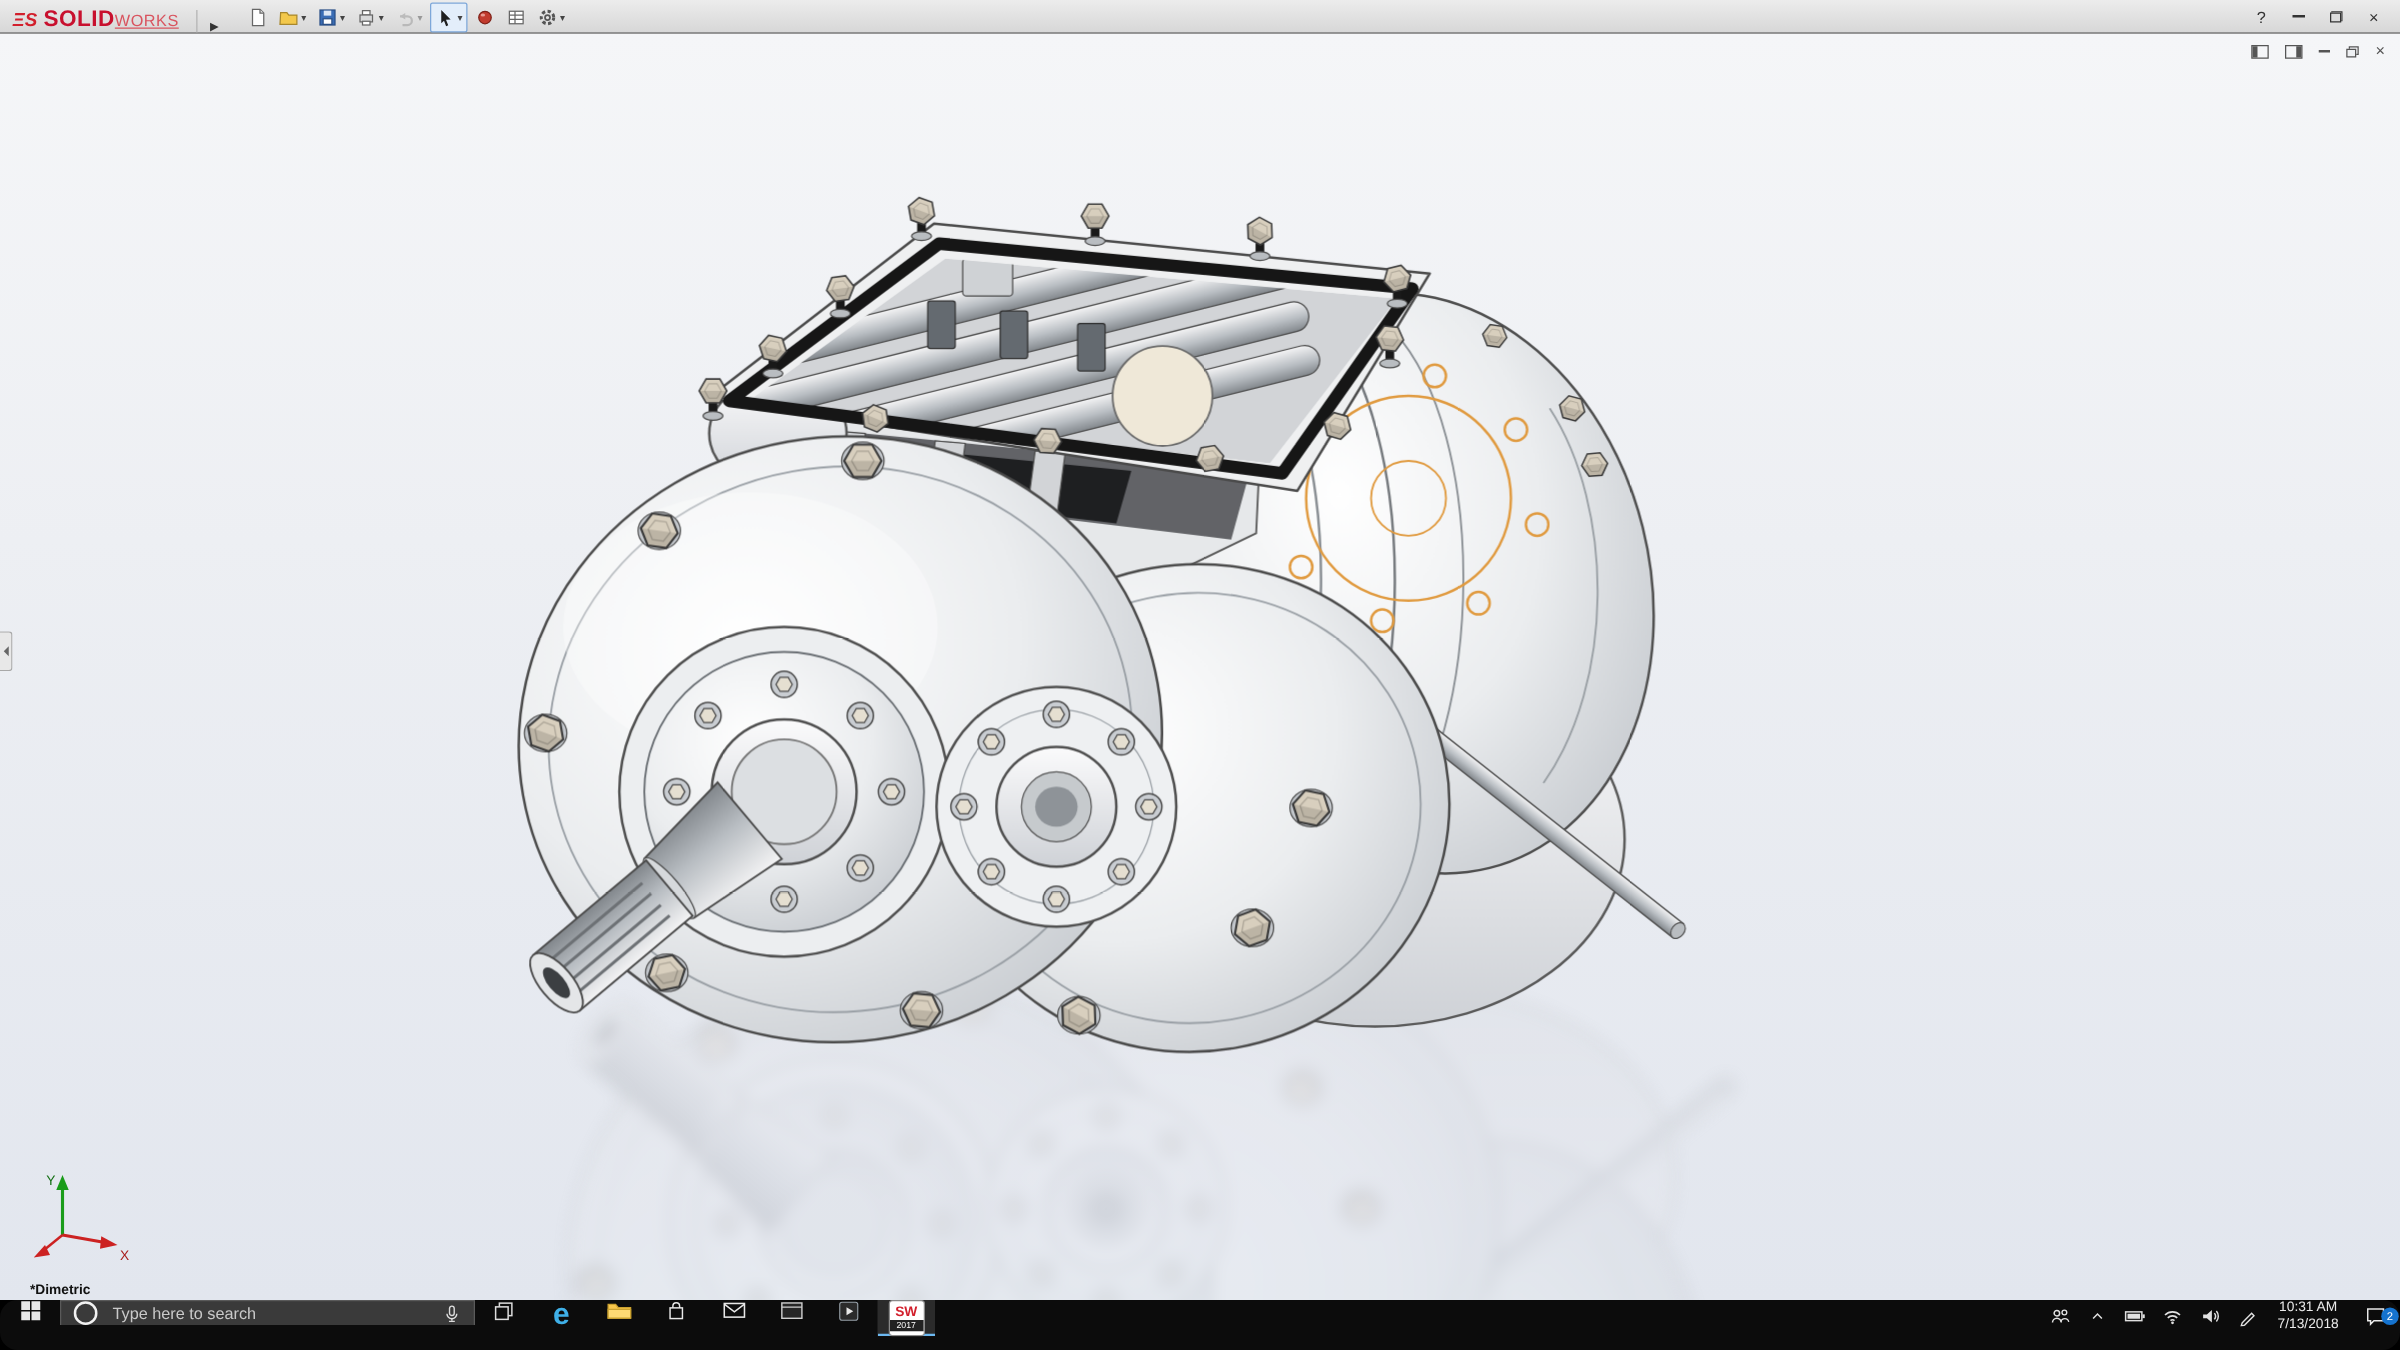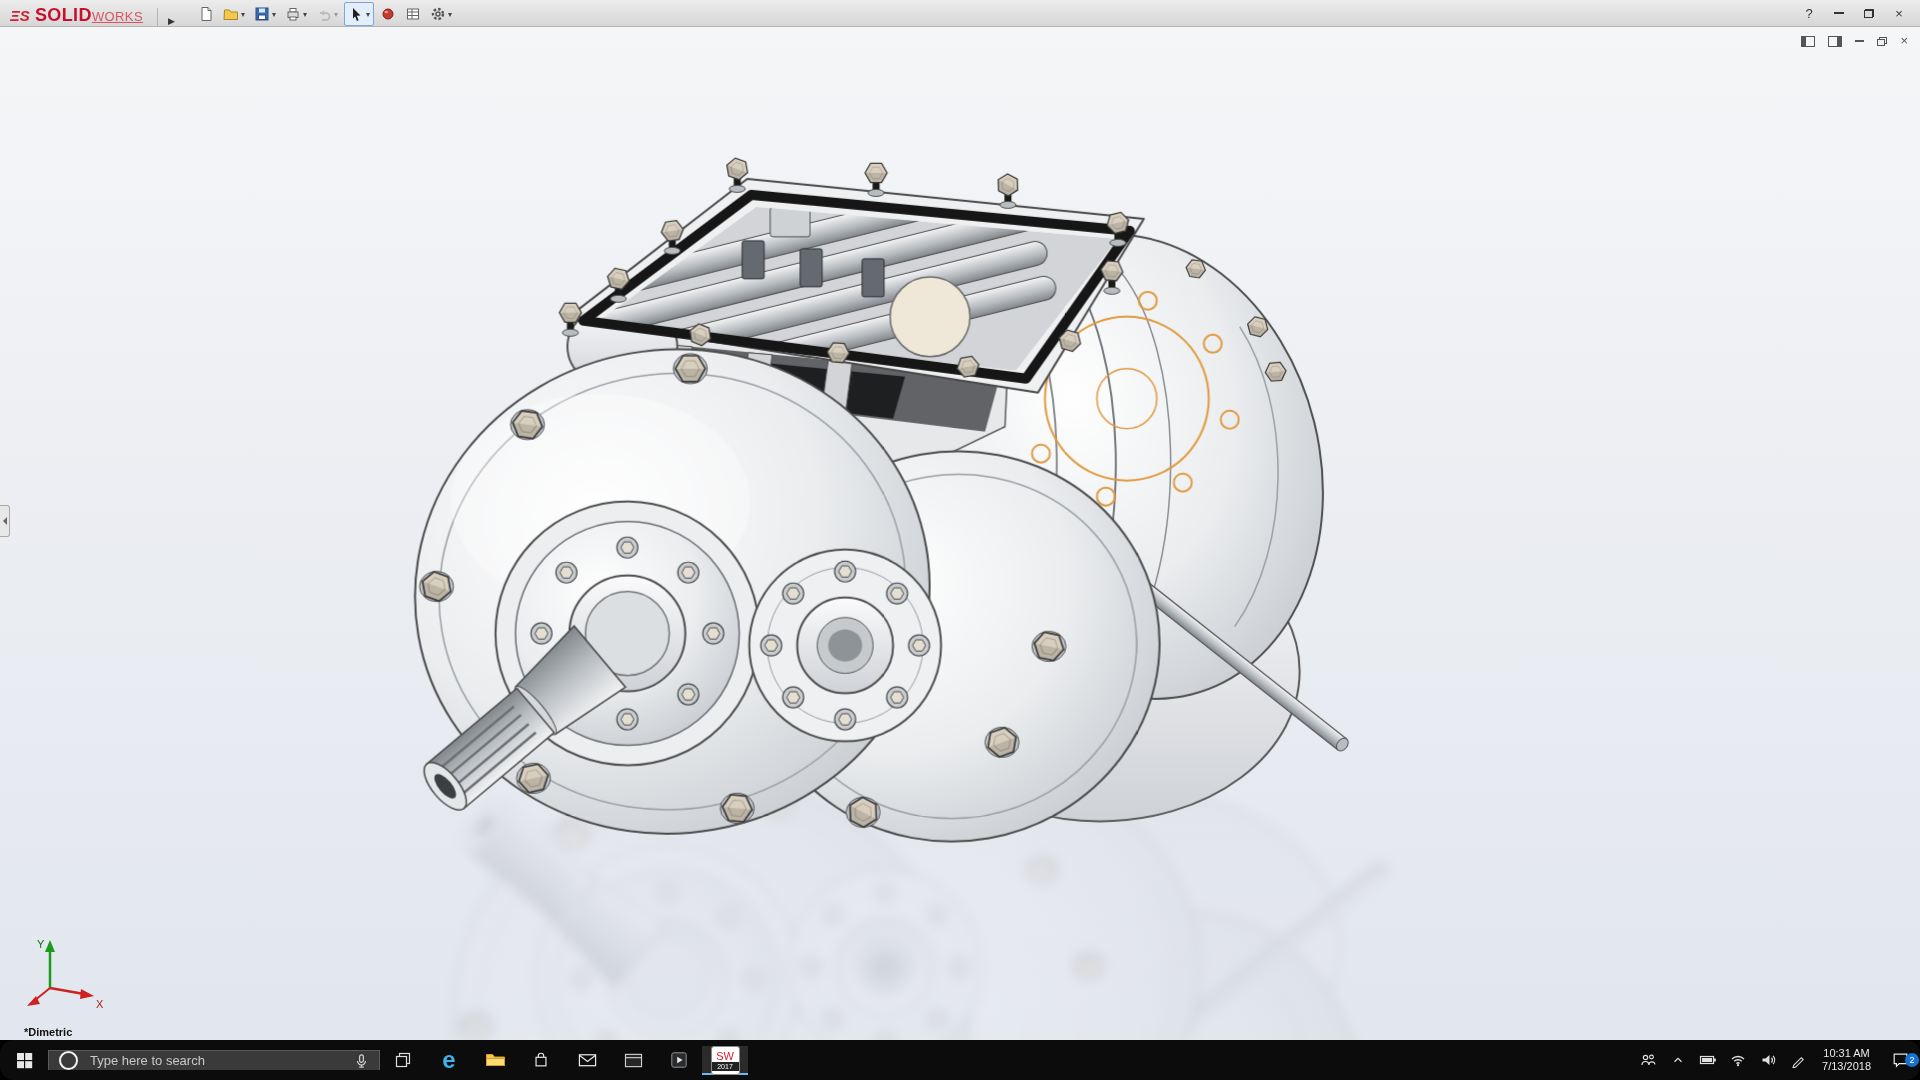--- a/index.html
+++ b/index.html
@@ -50,33 +50,33 @@
   .view-label{position:absolute;left:24px;bottom:2px;font-size:11px;color:#111;z-index:5;font-weight:bold;}
   .triad{position:absolute;left:12px;bottom:22px;z-index:5;}
   .left-tab{position:absolute;left:0;top:478px;width:9px;height:30px;background:#e8e8e8;
     border:1px solid #a8a8a8;border-left:none;border-radius:0 3px 3px 0;z-index:5;
     display:flex;align-items:center;justify-content:center;cursor:pointer;}
   .left-tab i{width:0;height:0;border-top:4px solid transparent;border-bottom:4px solid transparent;
     border-right:4px solid #666;}
 
   
   .taskbar{position:absolute;bottom:0;left:0;right:0;height:40px;background:#0c0c0c;
-    display:flex;align-items:center;z-index:40;border-radius:14px;}
+    display:flex;align-items:flex-start;z-index:40;border-radius:14px;}
   .tb-cell{width:46px;display:flex;align-items:center;justify-content:center;cursor:pointer;position:relative;}
   .tb-cell.start{width:48px;}
   .search-box{width:332px;background:#3a3a3a;border:1px solid #5a5a5a;border-bottom:none;
     display:flex;align-items:center;gap:10px;padding:0 10px;box-sizing:border-box;cursor:text;}
   .cortana-ring{width:15px;height:15px;border:2px solid #f2f2f2;border-radius:50%;flex:none;}
   .search-input{flex:1;background:transparent;border:none;outline:none;color:#c9c9c9;font-size:13px;
     font-family:"Liberation Sans",sans-serif;}
   .search-input::placeholder{color:#c9c9c9;}
   .edge-e{font-weight:700;font-size:24px;color:#3fb0e8;line-height:24px;}
   .sw-tile{width:27px;height:27px;background:#fff;border-radius:3px;display:flex;flex-direction:column;
     align-items:center;justify-content:center;overflow:hidden;border:1px solid #8a8a8a;}
-  .sw-label{color:#d21f2c;font-weight:400;font-size:11px;line-height:12px;}
+  .sw-label{color:#d21f2c;font-weight:700;font-size:11px;line-height:12px;}
   .sw-year{font-size:7px;line-height:9px;color:#fff;background:#222;width:100%;text-align:center;}
   .tb-cell.active-app{background:#2b2b2b;box-shadow:inset 0 -2px 0 #6cb8f0;}
   .tray{margin-left:auto;display:flex;align-items:stretch;}
   .tray .tb-cell{width:30px;}
   .clock{display:flex;flex-direction:column;justify-content:center;text-align:center;color:#e9e9e9;
     font-size:11px;line-height:13px;padding:0 9px;cursor:pointer;}
   .badge{position:absolute;top:6px;right:1px;background:#1573cf;color:#fff;border-radius:50%;
     font-size:9px;width:14px;height:14px;line-height:14px;text-align:center;}
 </style>
 </head>

